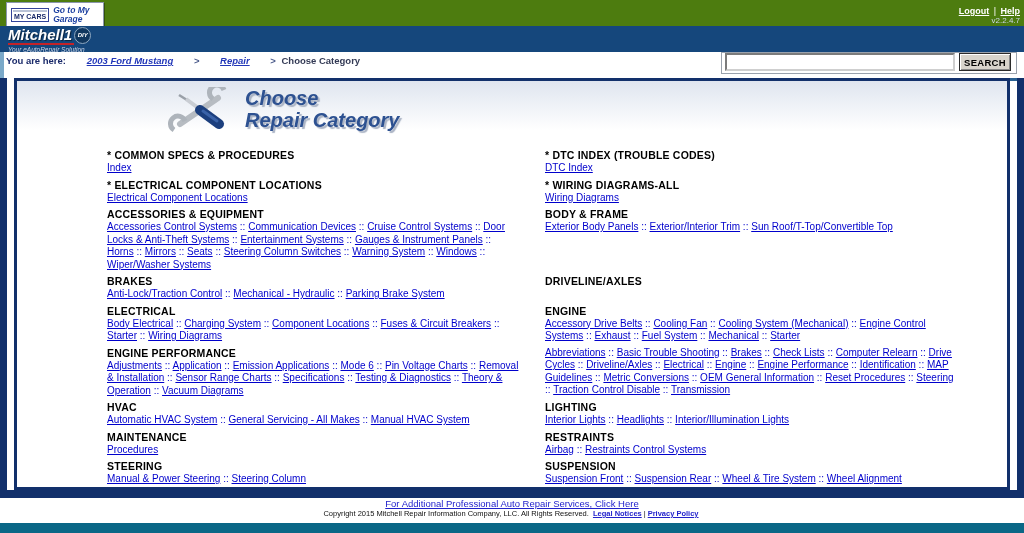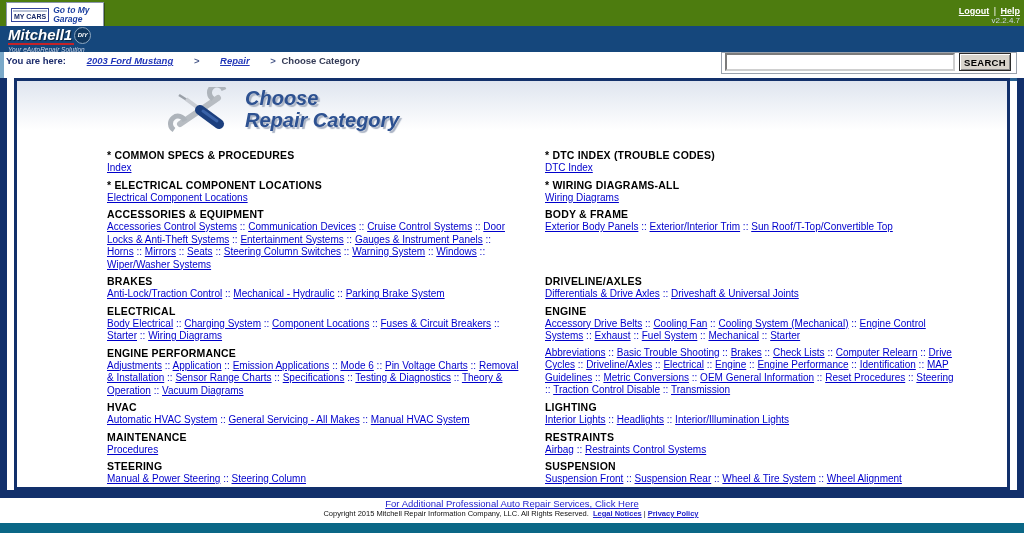--- a/index.html
+++ b/index.html
@@ -221,21 +221,20 @@
       <div class="cat-cell">
         <div class="cat-heading">BODY &amp; FRAME</div>
         <div class="cat-links"><a class="cat-link">Exterior Body Panels</a><span class="sep"> :: </span><a class="cat-link">Exterior/Interior Trim</a><span class="sep"> :: </span><a class="cat-link">Sun Roof/T-Top/Convertible Top</a></div>
       </div>
       <div class="cat-cell">
         <div class="cat-heading">BRAKES</div>
         <div class="cat-links"><a class="cat-link">Anti-Lock/Traction Control</a><span class="sep"> :: </span><a class="cat-link">Mechanical - Hydraulic</a><span class="sep"> :: </span><a class="cat-link">Parking Brake System</a></div>
       </div>
       <div class="cat-cell">
         <div class="cat-heading">DRIVELINE/AXLES</div>
-        <div class="cat-links"><a class="cat-link">Differentials &amp; Drive Axles</a><span class="sep"> :: </span><a class="cat-link">Driveshaft &amp; Universal Joints</a></div>
       </div>
       <div class="cat-cell">
         <div class="cat-heading">ELECTRICAL</div>
         <div class="cat-links"><a class="cat-link">Body Electrical</a><span class="sep"> :: </span><a class="cat-link">Charging System</a><span class="sep"> :: </span><a class="cat-link">Component Locations</a><span class="sep"> :: </span><a class="cat-link">Fuses &amp; Circuit Breakers</a><span class="sep"> :: </span><a class="cat-link">Starter</a><span class="sep"> :: </span><a class="cat-link">Wiring Diagrams</a></div>
       </div>
       <div class="cat-cell">
         <div class="cat-heading">ENGINE</div>
         <div class="cat-links"><a class="cat-link">Accessory Drive Belts</a><span class="sep"> :: </span><a class="cat-link">Cooling Fan</a><span class="sep"> :: </span><a class="cat-link">Cooling System (Mechanical)</a><span class="sep"> :: </span><a class="cat-link">Engine Control Systems</a><span class="sep"> :: </span><a class="cat-link">Exhaust</a><span class="sep"> :: </span><a class="cat-link">Fuel System</a><span class="sep"> :: </span><a class="cat-link">Mechanical</a><span class="sep"> :: </span><a class="cat-link">Starter</a></div>
       </div>
       <div class="cat-cell">

